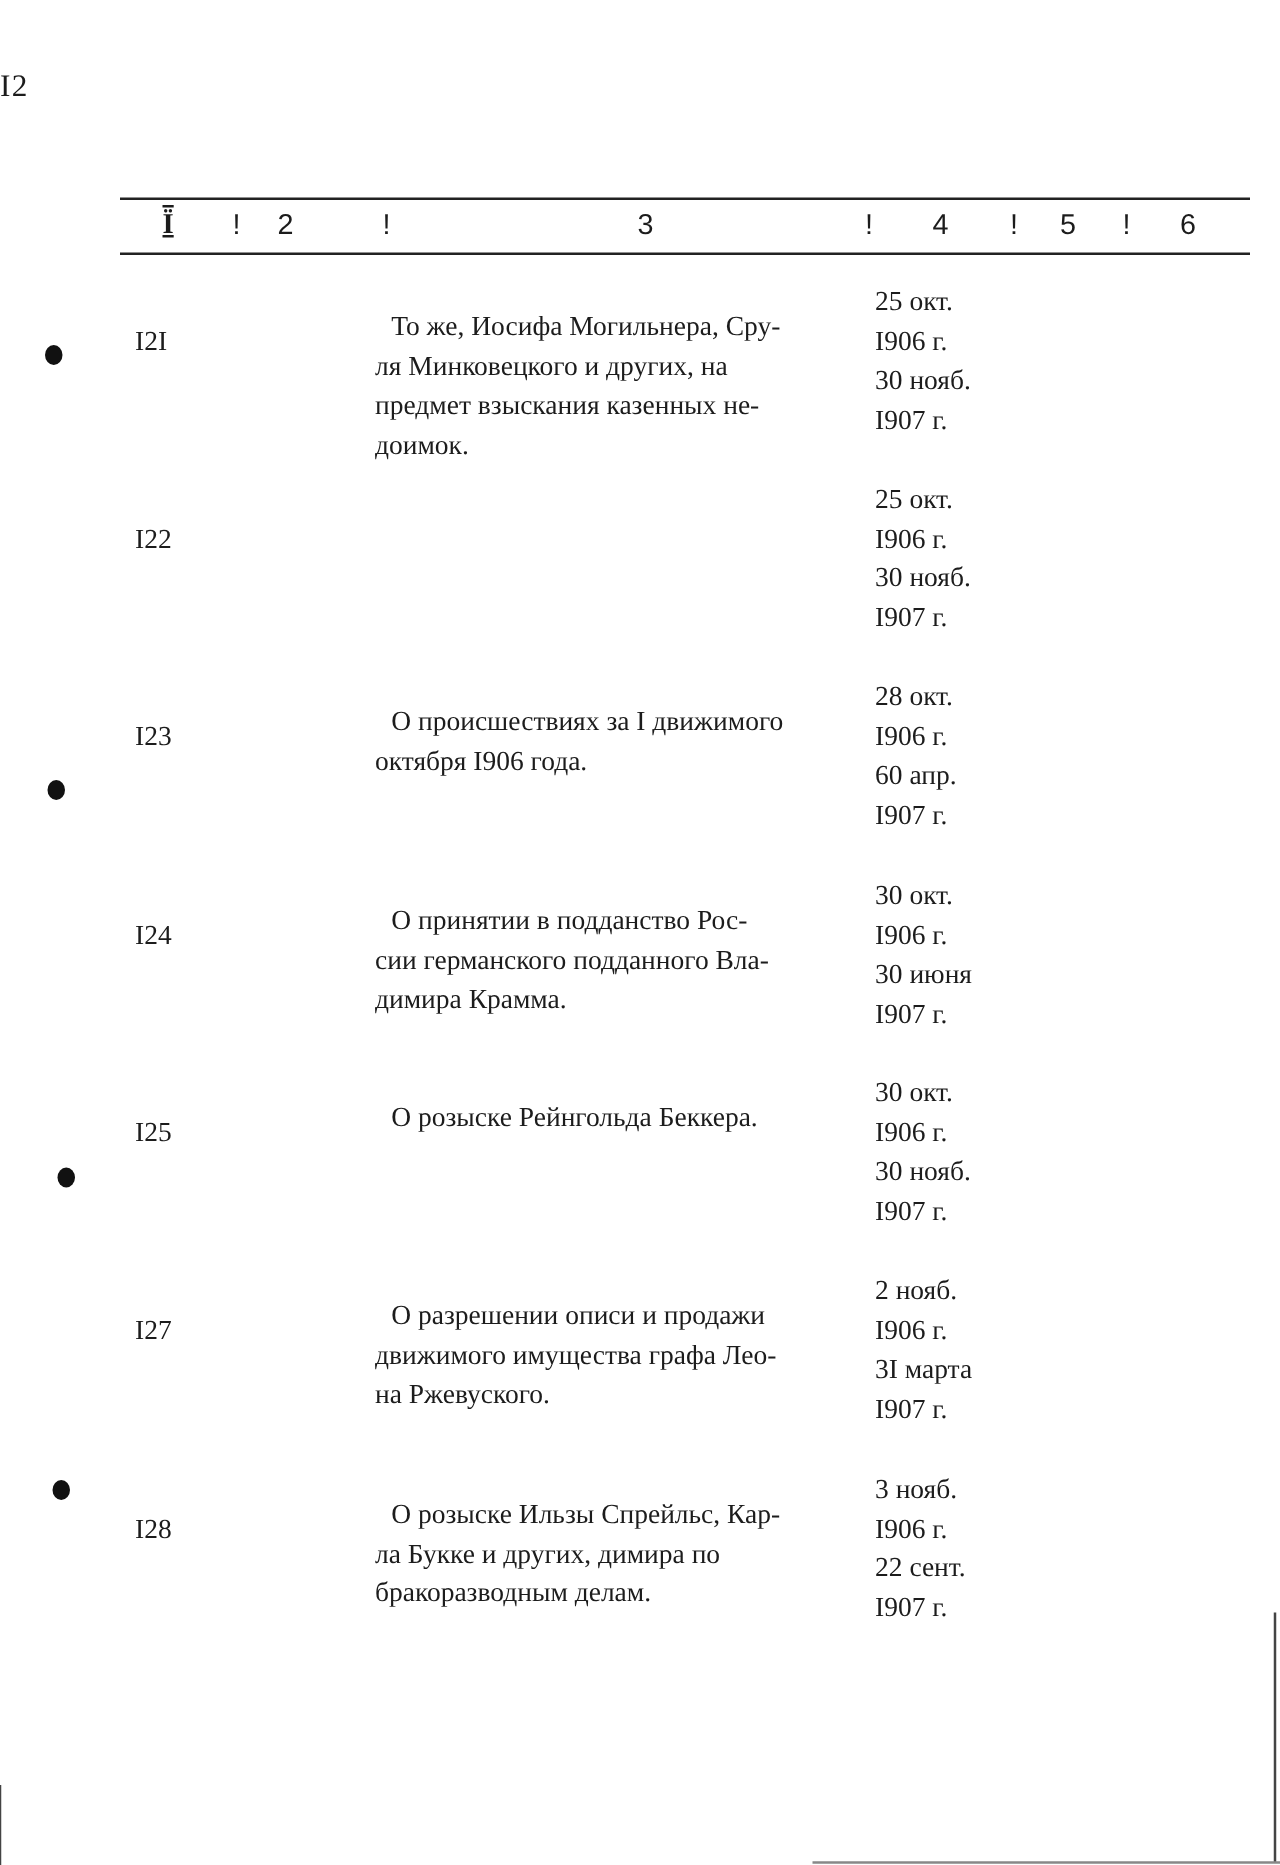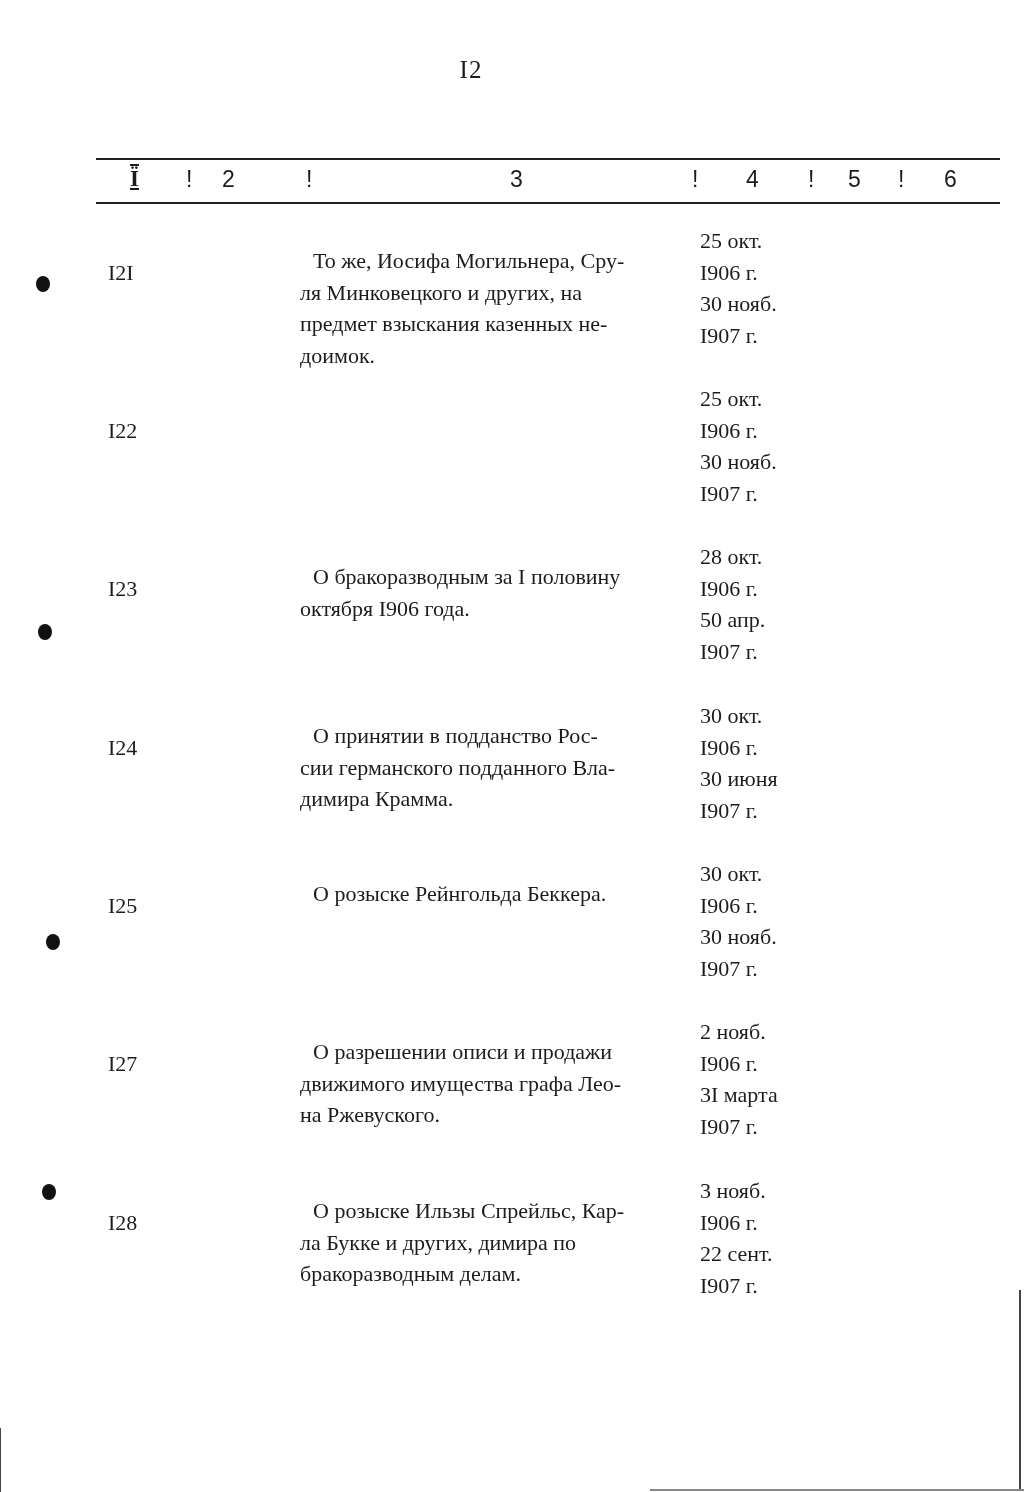--- a/index.html
+++ b/index.html
@@ -13,25 +13,23 @@
       position: relative;
       overflow: hidden;
       font-family: "Liberation Mono", "DejaVu Sans Mono", monospace;
       color: #1c1c1c;
     }
     .page-number {
       position: absolute;
       top: 56px;
       left: 0;
       width: 908px;
-      text-align: center;
       font-size: 25px;
       letter-spacing: 1px;
       font-family: "Liberation Serif", "DejaVu Serif", serif;
-      padding-left: 17px;
     }
     .rule {
       position: absolute;
       left: 96px;
       width: 904px;
       height: 2px;
       background: #222;
     }
     .rule.top { top: 158px; }
     .rule.bottom { top: 202px; }
@@ -140,27 +138,27 @@
       <div>25 окт.</div>
       <div>I906 г.</div>
       <div>30 нояб.</div>
       <div>I907 г.</div>
     </div>
   </div>
 
   <div class="record" style="top:541px;">
     <div class="rec-num">I23</div>
     <div class="rec-desc">
-      <div>О бракоразводным за I половину</div>
+      <div>О происшествиях за I движимого</div>
       <div>октября I906 года.</div>
     </div>
     <div class="rec-dates">
       <div>28 окт.</div>
       <div>I906 г.</div>
-      <div>50 апр.</div>
+      <div>60 апр.</div>
       <div>I907 г.</div>
     </div>
   </div>
 
   <div class="record" style="top:700px;">
     <div class="rec-num">I24</div>
     <div class="rec-desc">
       <div>О принятии в подданство Рос-</div>
       <div>сии германского подданного Вла-</div>
       <div>димира Крамма.</div>

